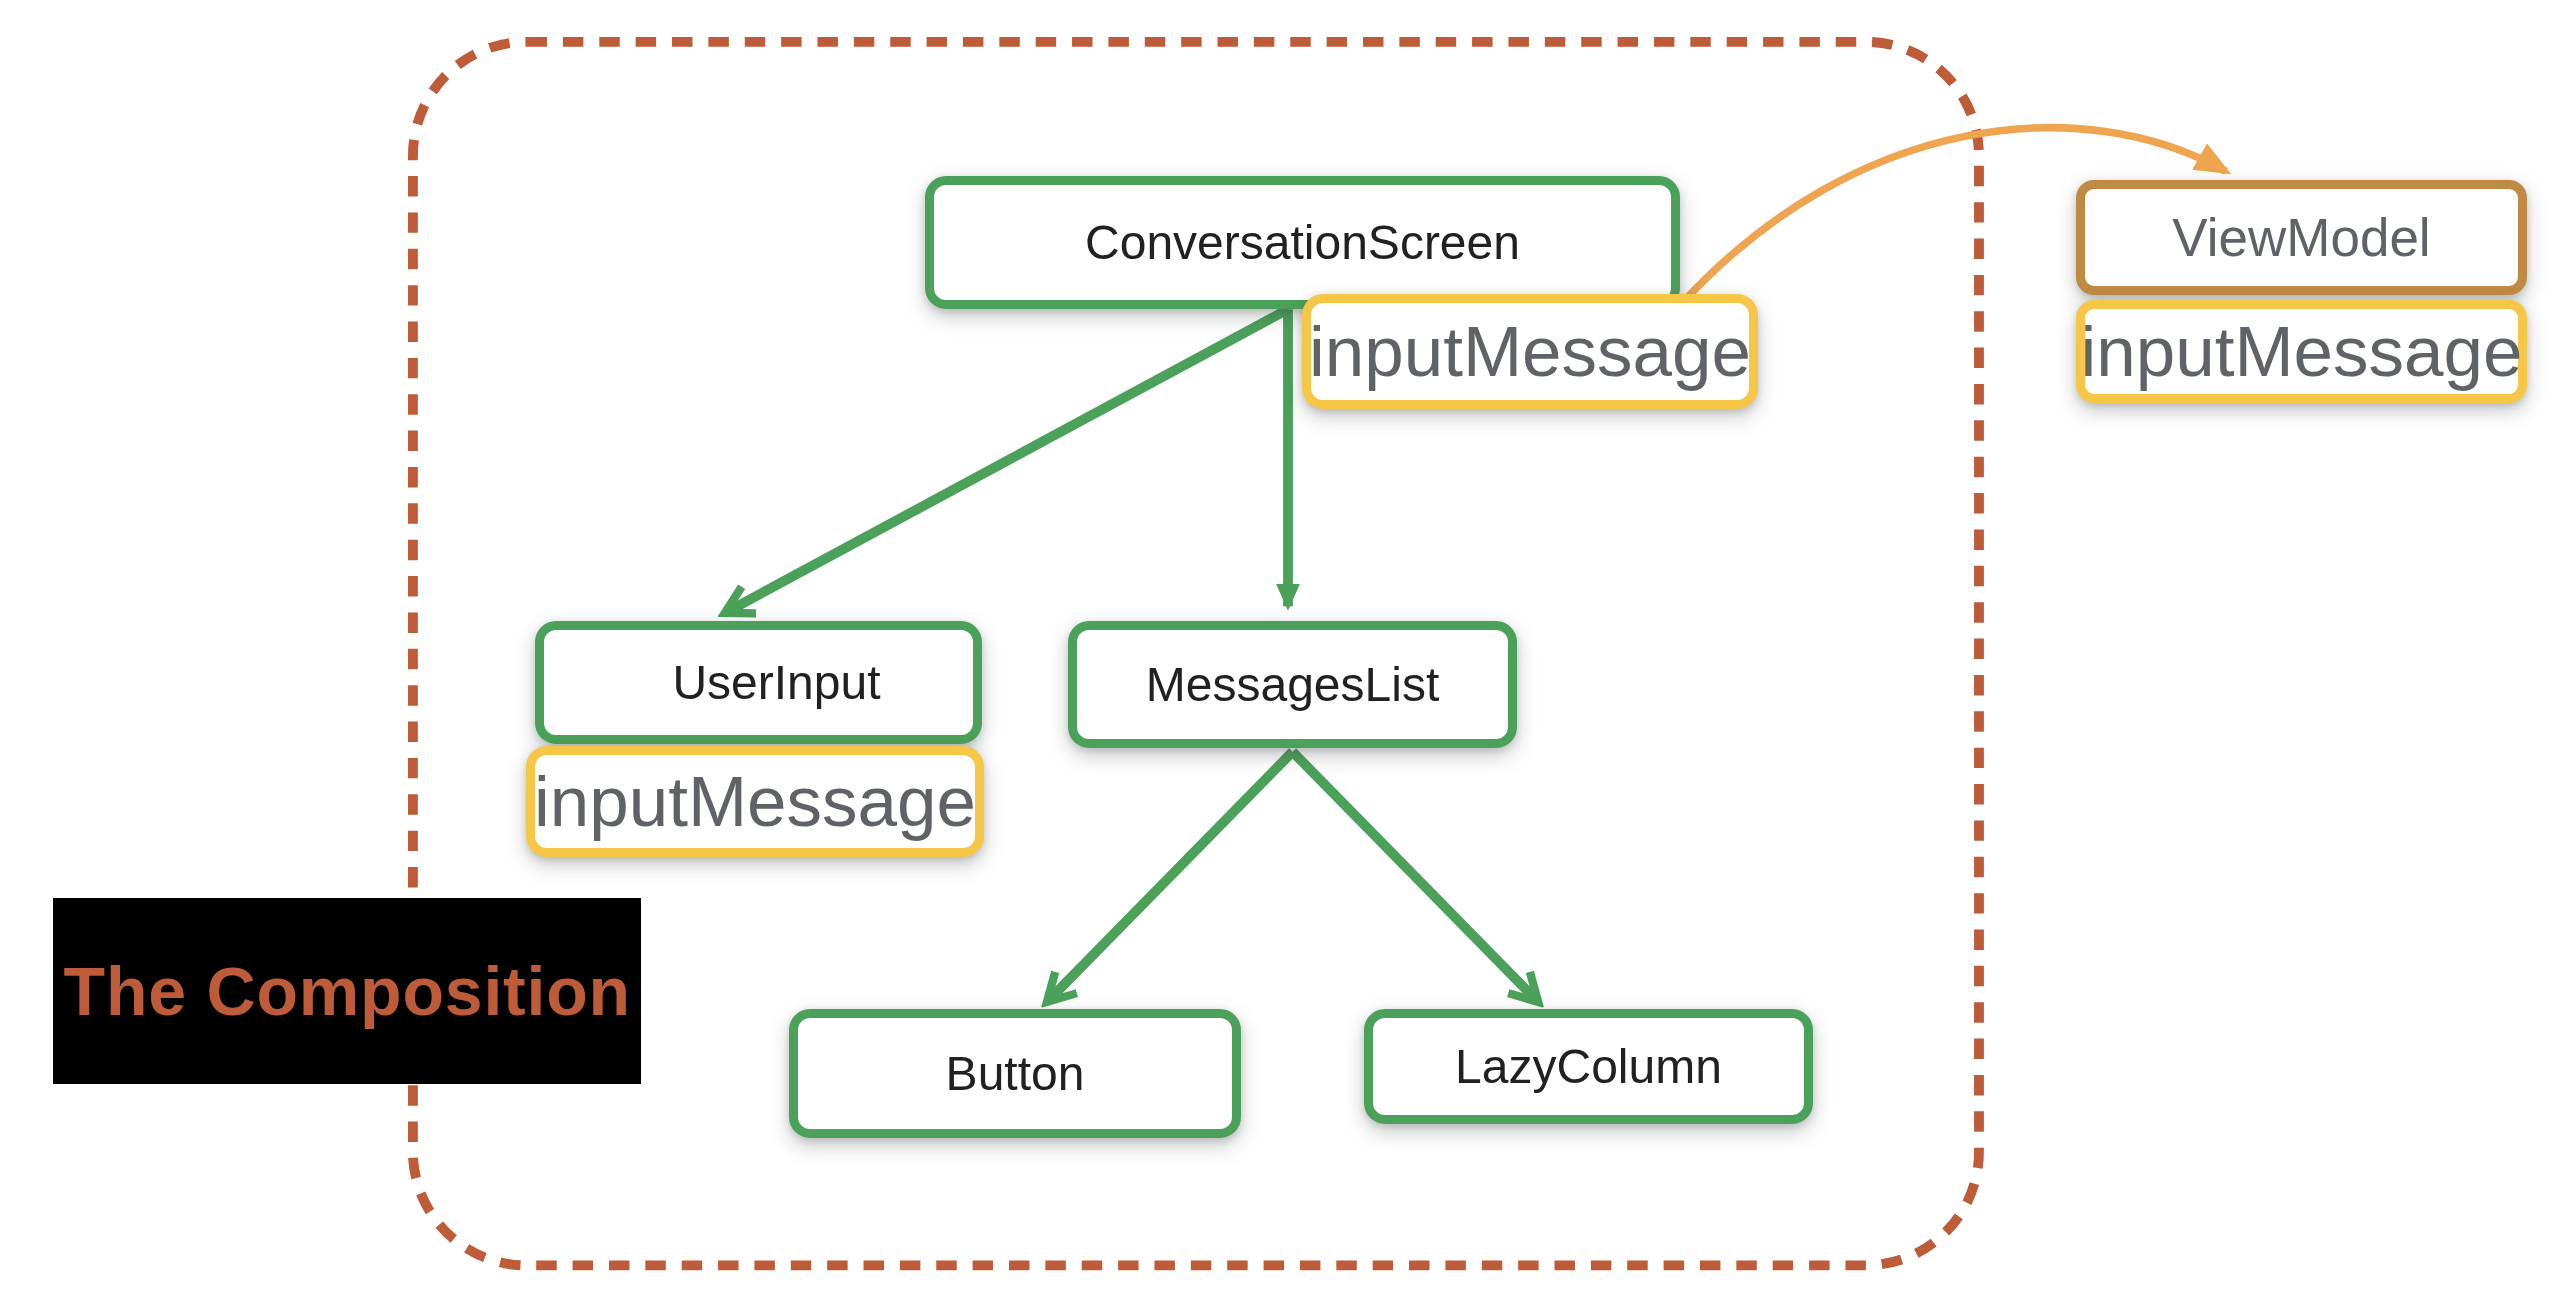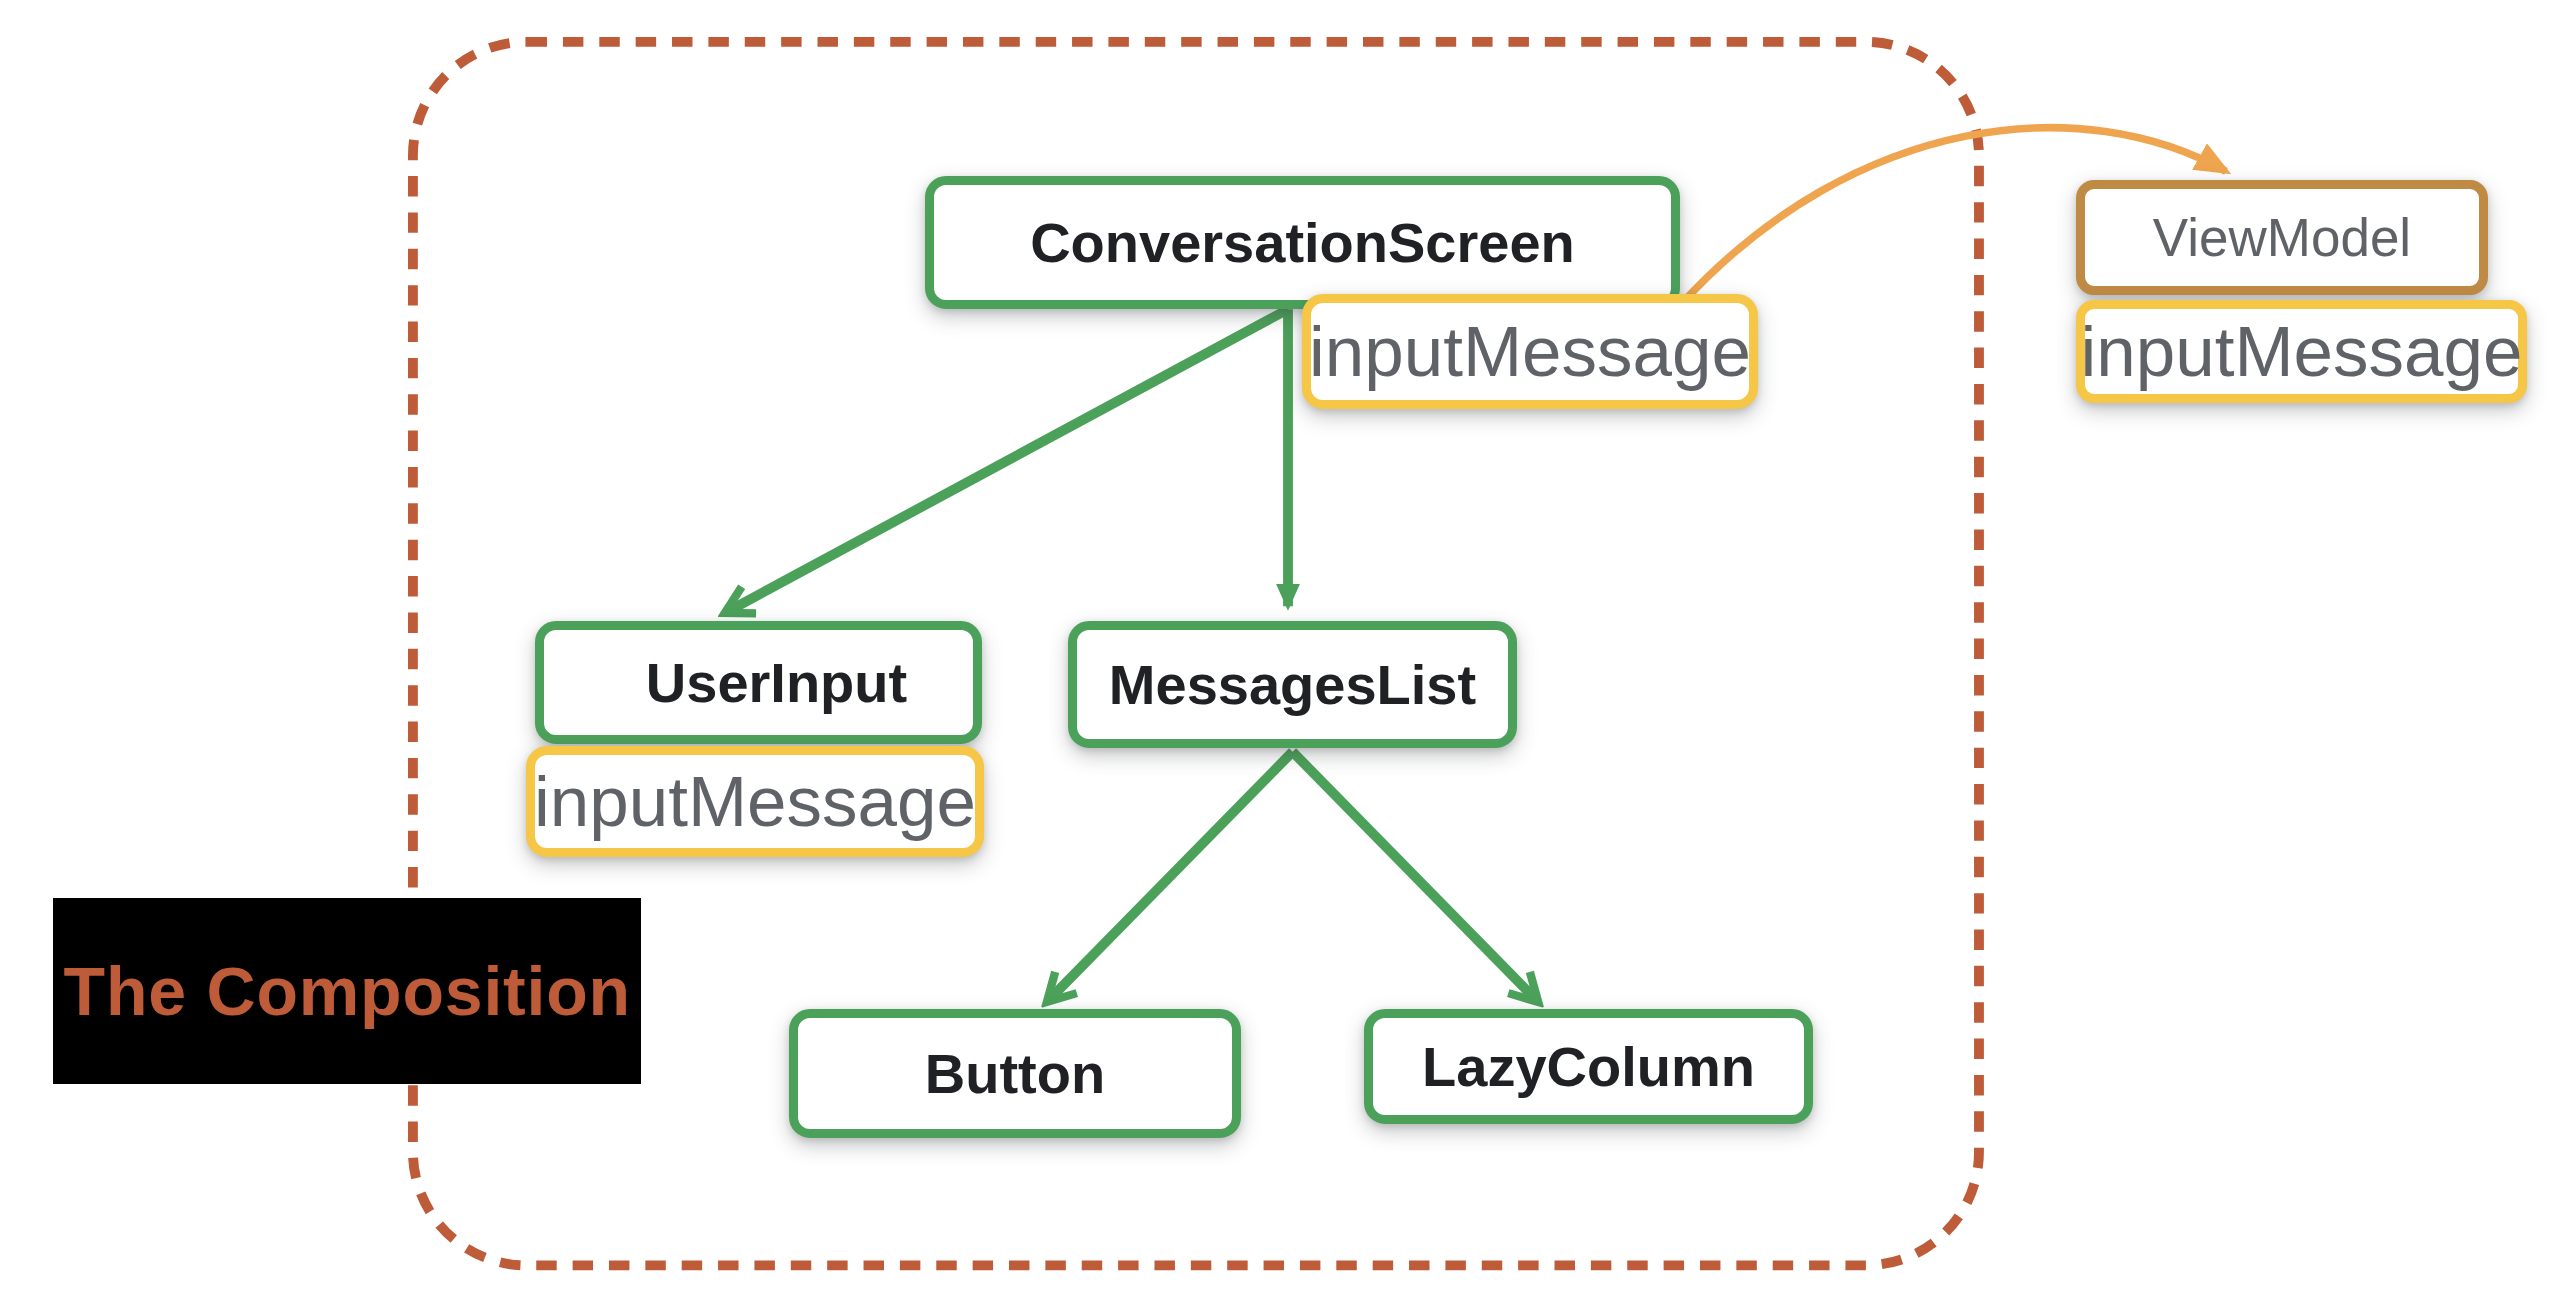--- a/index.html
+++ b/index.html
@@ -43,39 +43,38 @@
     justify-content: center;
     border-radius: 21px;
     box-shadow: 0 7.6px 19.7px rgba(60,64,67,0.28), 0 2.3px 6px rgba(60,64,67,0.16);
     z-index: 2;
     white-space: nowrap;
     text-align: center;
   }
   .node.composable {
     border: 9.8px solid var(--green);
     color: var(--darktext);
-    font-size: 56px;
-    font-weight: bold;
+    font-size: 48px;
   }
   .node.state {
     border: 9.8px solid var(--yellow);
     color: var(--graytext);
     font-size: 71px;
     z-index: 3;
   }
   .node.external {
     border: 9.8px solid var(--brown);
     color: var(--graytext);
     font-size: 53px;
   }
 
   
   #n-conversation   { left: 925px; top: 176px;  width: 755px; height: 133px; }
   #n-conv-state     { left: 1302px; top: 294px;  width: 456px; height: 115px; }
-  #n-viewmodel      { left: 2076px; top: 180px;  width: 412px; height: 115px; border-radius: 18px; }
+  #n-viewmodel      { left: 2076px; top: 180px;  width: 451px; height: 115px; border-radius: 18px; }
   #n-vm-state       { left: 2076px; top: 300px;  width: 451px; height: 103px; border-radius: 18px; }
   #n-userinput      { left: 535px;  top: 621px;  width: 447px; height: 123px; padding-left: 36px; }
   #n-ui-state       { left: 526px;  top: 746px;  width: 458px; height: 111px; }
   #n-messageslist   { left: 1068px; top: 621px;  width: 449px; height: 127px; }
   #n-button         { left: 789px; top: 1009px; width: 452px; height: 129px; }
   #n-lazycolumn     { left: 1364px; top: 1009px; width: 449px; height: 115px; }
 
   .composition-title {
     position: absolute;
     left: 53px; top: 898px;

